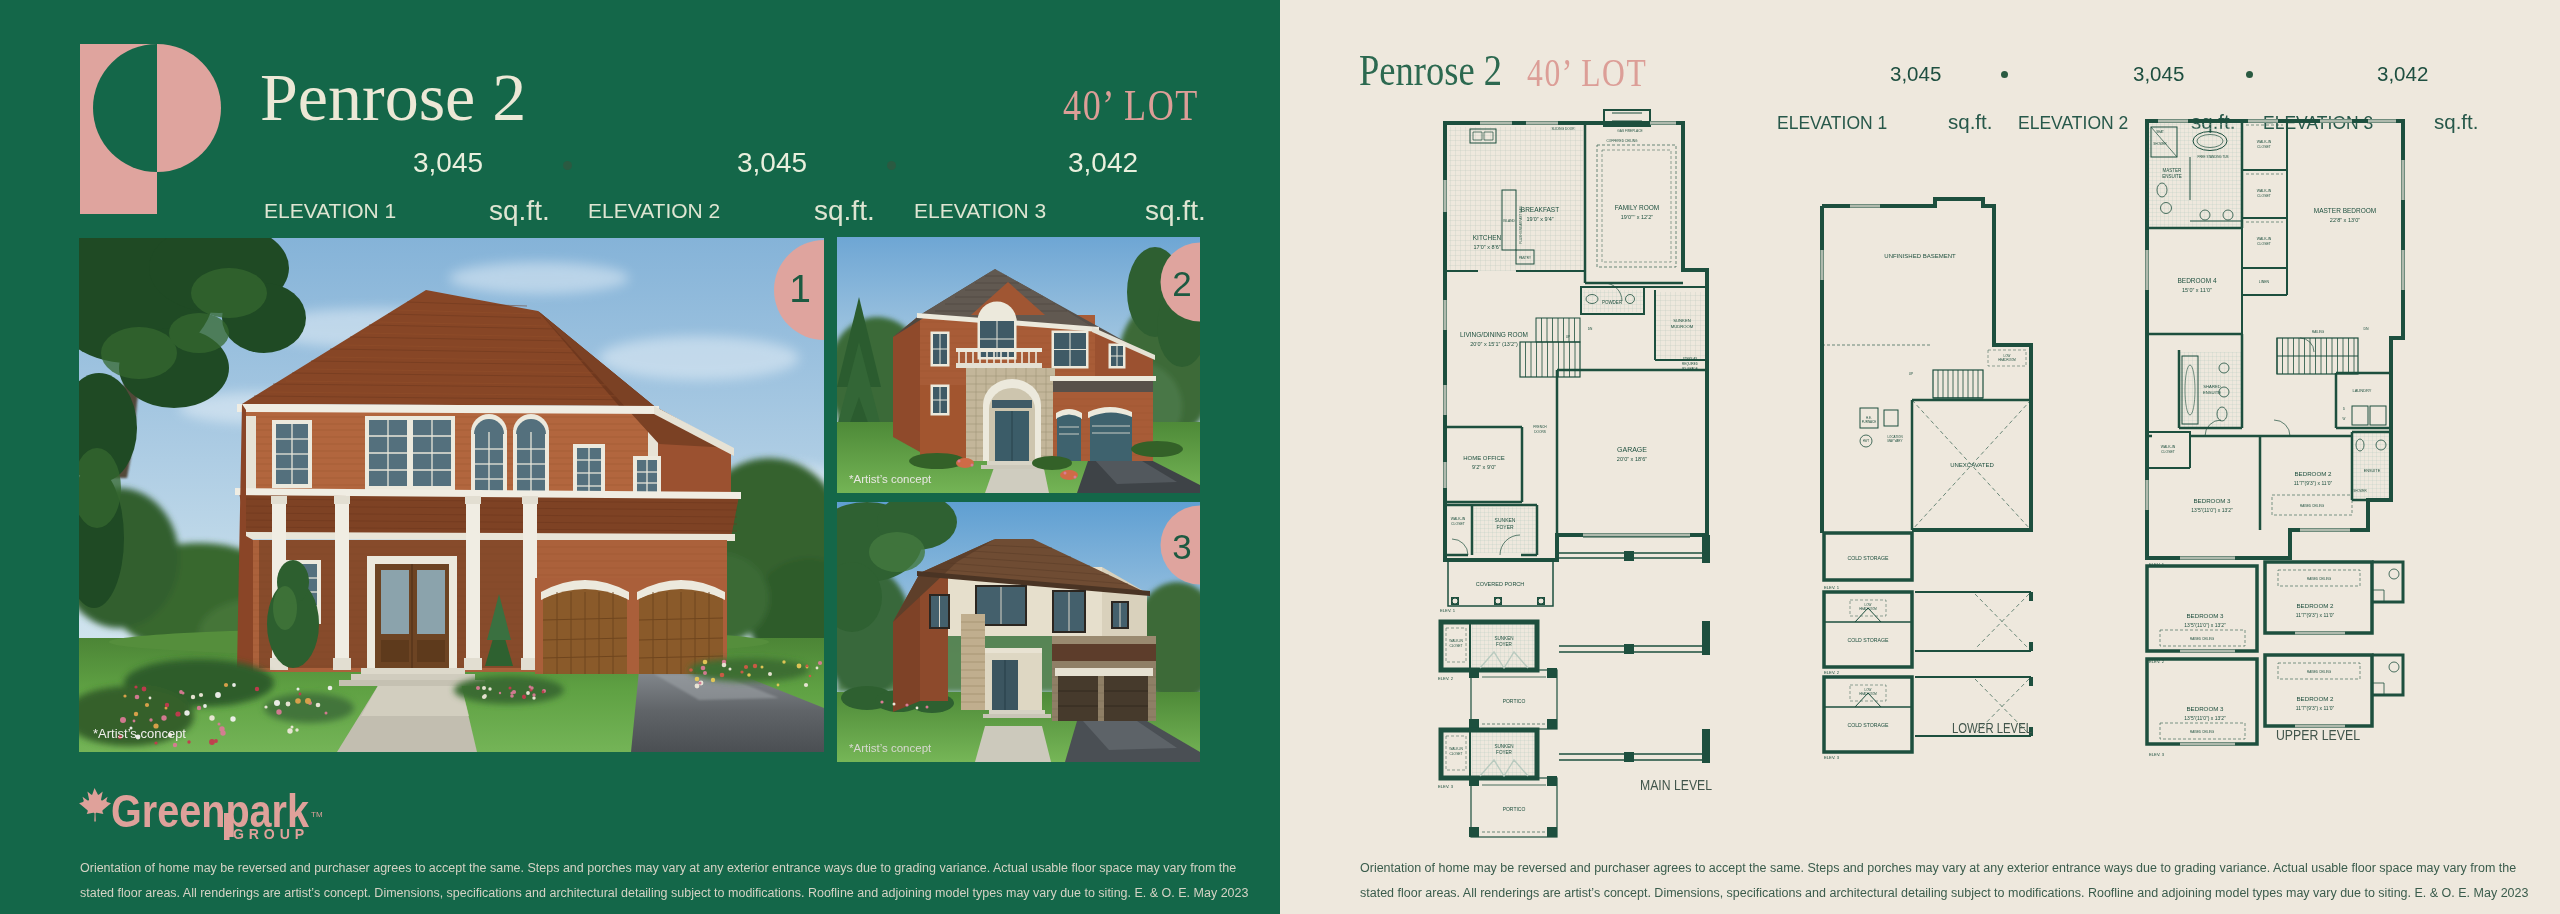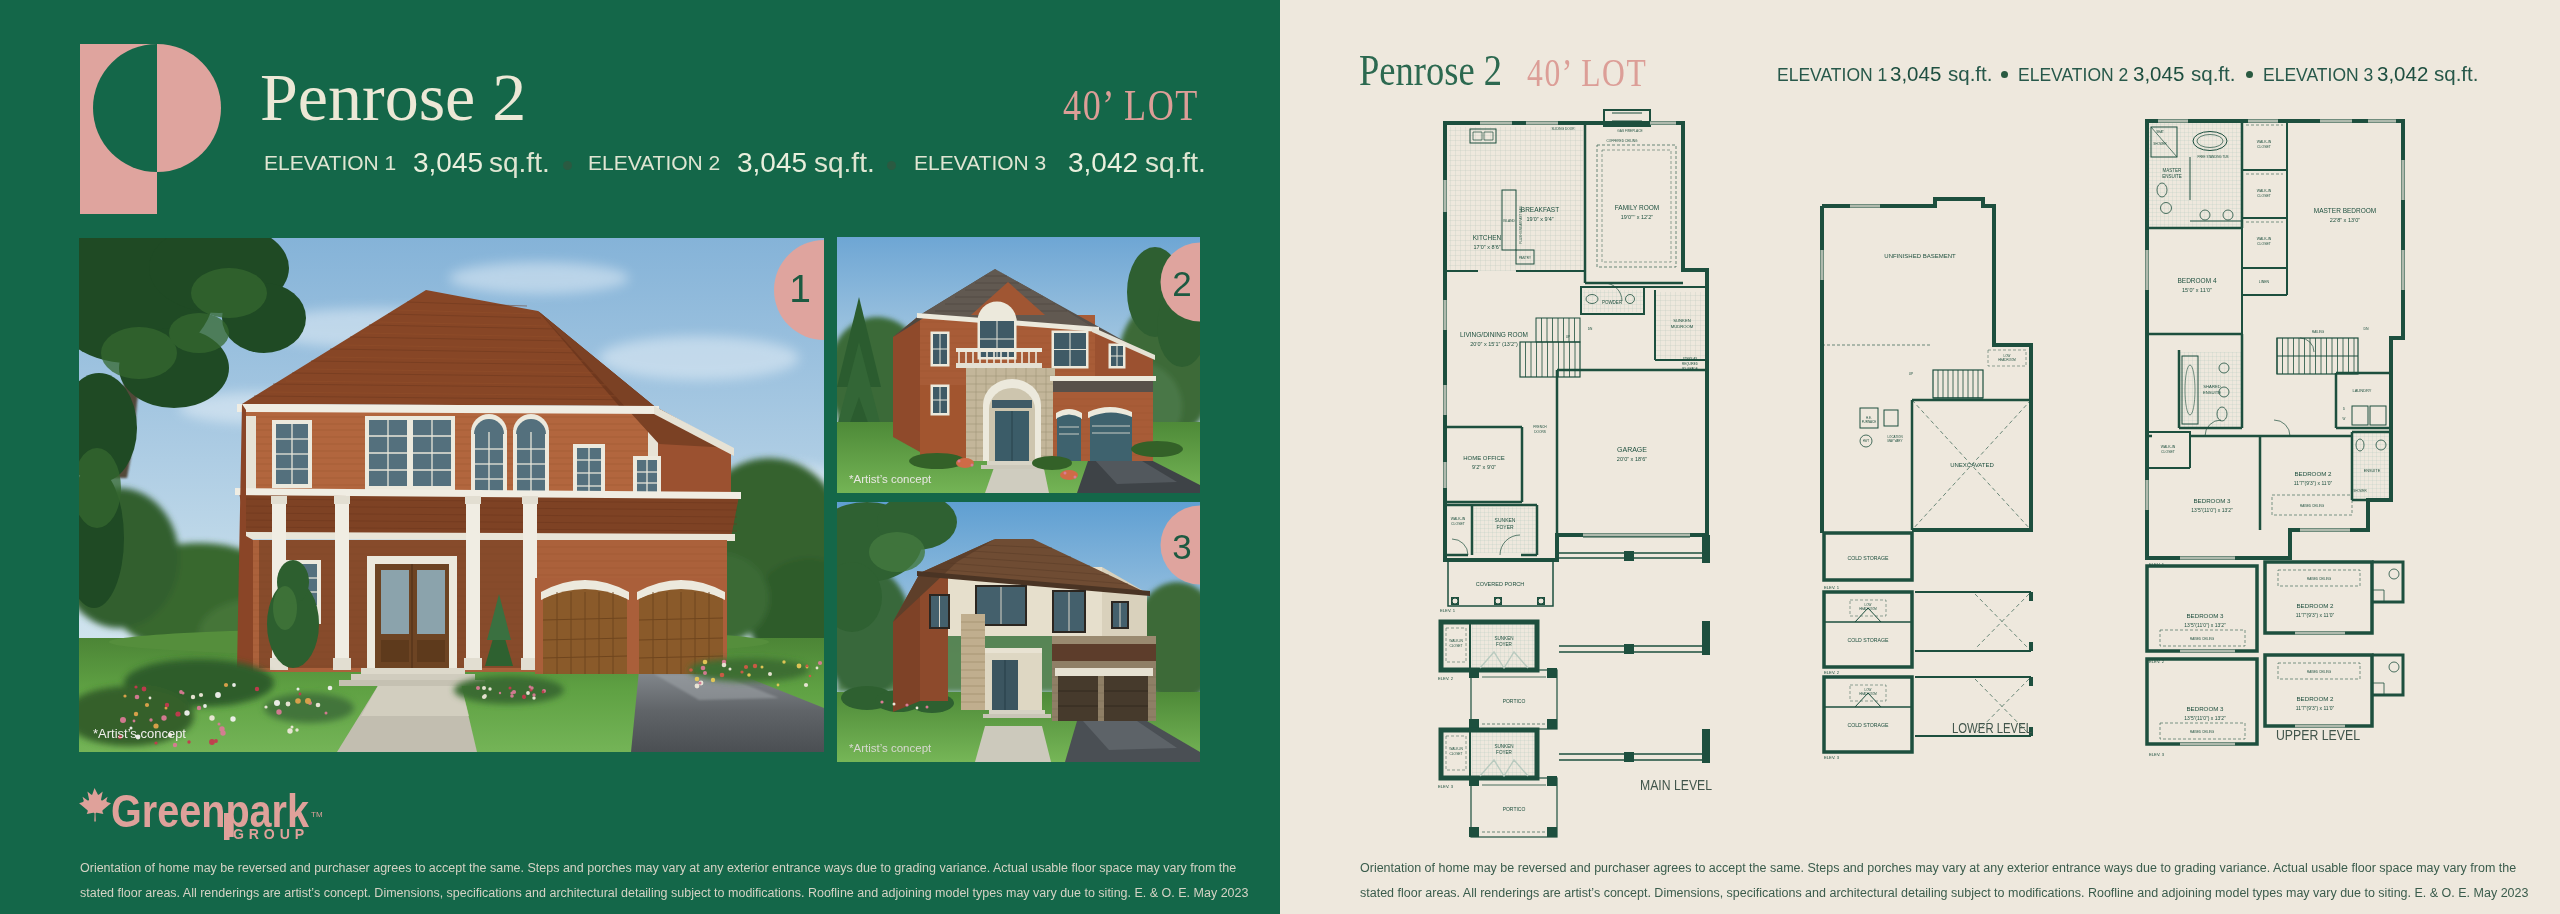--- a/index.html
+++ b/index.html
@@ -3,21 +3,21 @@
 <meta charset="utf-8">
 <style>
   html,body{margin:0;padding:0;}
   body{width:2560px;height:914px;overflow:hidden;font-family:"Liberation Sans",sans-serif;position:relative;}
   .abs{position:absolute;}
   #left{position:absolute;left:0;top:0;width:1280px;height:914px;background:#146749;}
   #right{position:absolute;left:1280px;top:0;width:1280px;height:914px;background:#eee8dd;}
   .serif{font-family:"Liberation Serif",serif;}
   .title-l{position:absolute;left:260px;top:58px;font-size:68px;color:#ece8d6;}
   .lot-l{position:absolute;left:1063px;top:80px;font-size:44px;color:#dc9e97;letter-spacing:2px;transform:scaleX(.82);transform-origin:left top;}
-  .ele{position:absolute;color:#dfe5d2;white-space:nowrap;}
+  .ele{position:absolute;color:#dfe5d2;white-space:nowrap;margin-top:48px;}
   .eleb{position:absolute;color:#e9efdd;font-weight:normal;white-space:nowrap;}
   .dot-l{position:absolute;width:9px;height:9px;border-radius:50%;background:#2a5a41;}
   .title-r{position:absolute;left:79px;top:45px;font-size:44px;color:#2c6950;transform:scaleX(.83);transform-origin:left top;}
   .lot-r{position:absolute;left:247px;top:50px;font-size:39px;color:#dc9e97;letter-spacing:2px;transform:scaleX(.81);transform-origin:left top;}
   .dot-r{position:absolute;width:7px;height:7px;border-radius:50%;background:#2a5a41;}
   .disc{position:absolute;font-size:12.5px;line-height:25px;top:856px;white-space:nowrap;}
   .disc-l{left:80px;width:1132px;color:#d5d2c4;}
   .disc-r{left:80px;width:1132px;color:#3a5c4c;}
   .photo{position:absolute;overflow:hidden;}
 </style>

